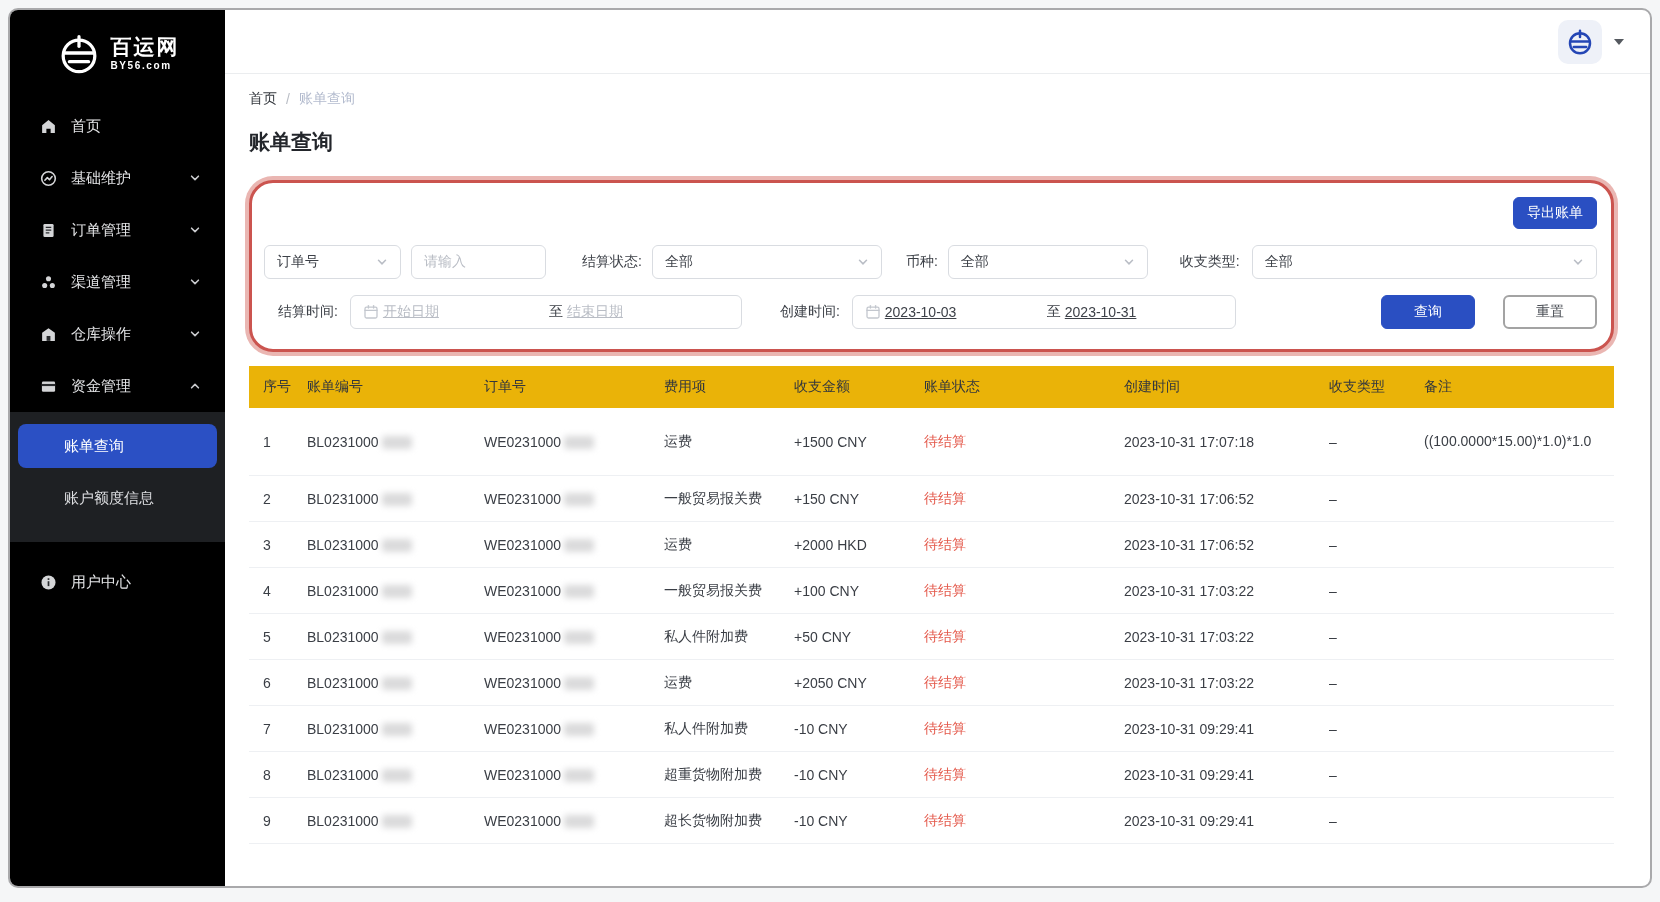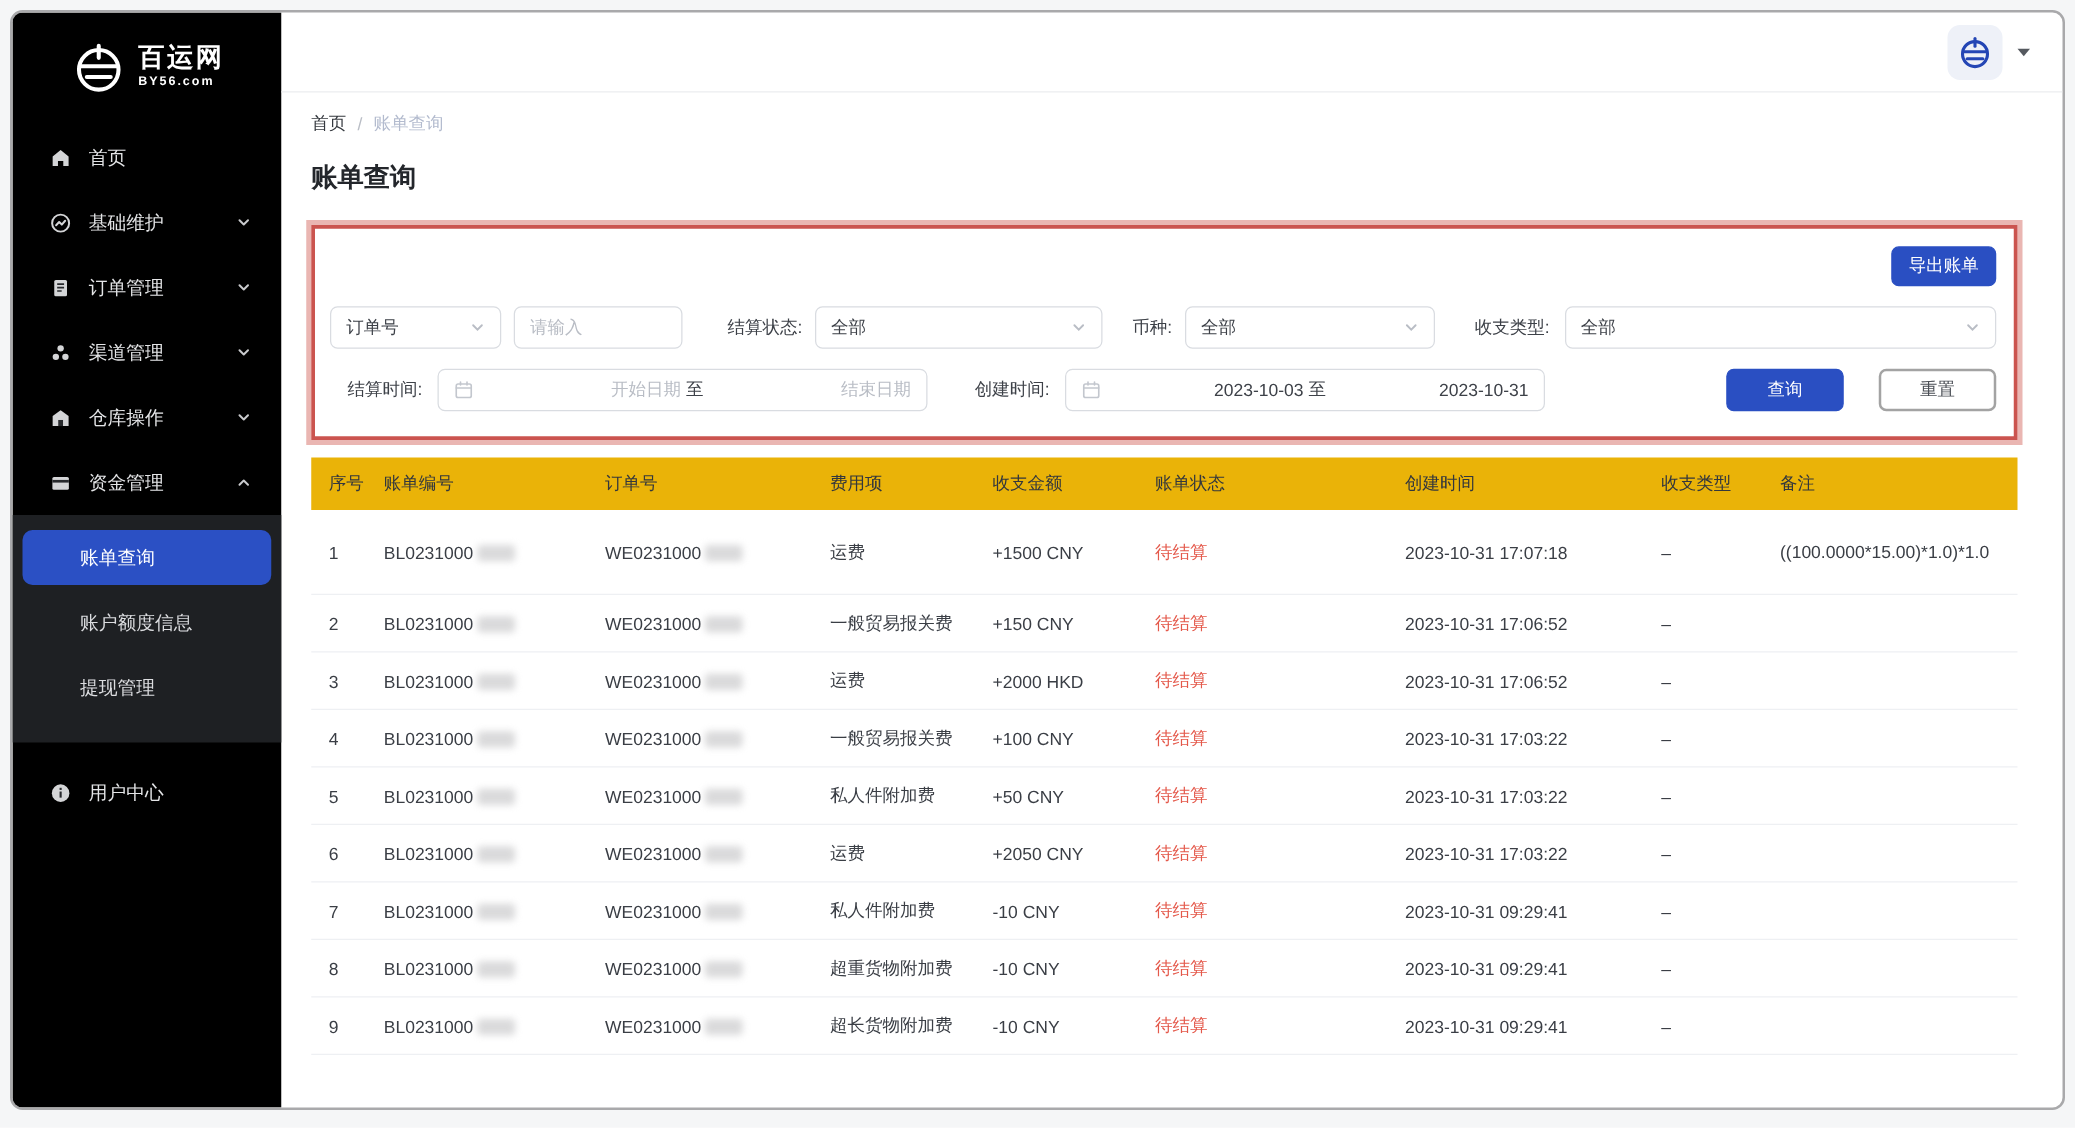--- a/index.html
+++ b/index.html
@@ -30,36 +30,36 @@
   .avatar svg { width:30px; height:30px; }
   .caret { width:0; height:0; border-left:5px solid transparent; border-right:5px solid transparent; border-top:6px solid #55595f; cursor:pointer; }
 
   .content { flex:1; padding:16px 36px 0 24px; overflow:hidden; }
   .breadcrumb { display:flex; align-items:center; gap:9px; font-size:14px; color:#34383e; }
   .breadcrumb .sep { color:#b9bdc5; }
   .breadcrumb .current { color:#b3bbce; }
   .page-title { margin-top:20px; font-size:21px; font-weight:bold; color:#23262b; }
 
   
-  .filter-panel { margin-top:24px; border:3px solid #cb544f; box-shadow:0 0 0 4px #eab6b2; border-radius:0; padding:14px 14px 20px 12px; background:#fff; }
+  .filter-panel { margin-top:24px; border:3px solid #cb544f; box-shadow:0 0 0 4px #eab6b2; border-radius:24px; padding:14px 14px 20px 12px; background:#fff; }
   .export-row { display:flex; justify-content:flex-end; }
   .btn { display:inline-flex; align-items:center; justify-content:center; border-radius:6px; font-size:14px; cursor:pointer; }
   .btn-primary { background:#2a4fc2; color:#fff; border:1px solid #2a4fc2; }
   .btn-ghost { background:#fff; color:#4a4e55; border:2px solid #a3a3a3; }
   .btn-export { height:32px; padding:0 13px; }
   .f-row { display:flex; align-items:center; margin-top:16px; }
   .f-label { font-size:14px; color:#3d4148; white-space:nowrap; }
   .ctl { height:34px; border:1px solid #d9dce1; border-radius:6px; background:#fff; display:flex; align-items:center; font-size:14px; color:#3d4148; }
   .select { justify-content:space-between; padding:0 12px; cursor:pointer; }
   .select .sel-chev { width:12px; height:12px; display:inline-flex; margin-left:8px; }
   .text-input { padding:16px 12px; }
   .text-input .ph { color:#b9bdc5; }
   .date-range { padding:0 12px; cursor:pointer; }
   .date-range .cal { width:16px; height:16px; display:inline-flex; margin-right:4px; }
-  .date-range .seg { flex:1; text-align:right; }
+  .date-range .seg { flex:1; text-align:left;text-decoration:underline; }
   .date-range .ph { color:#b9bdc5; }
   .date-range .mid { color:#3d4148; padding:0 4px; }
 
   
   .table { margin-top:14px; }
   .t-grid { display:grid; grid-template-columns:58px 177px 180px 130px 130px 200px 205px 95px minmax(0,1fr); align-items:center; }
   .t-head { background:#eab308; height:42px; font-size:14px; font-weight:500; color:#33373d; }
   .t-head > div { padding-right:10px; }
   .t-head > div:first-child { padding-left:14px; }
   .t-row { border-bottom:1px solid #eef0f3; min-height:46px; font-size:14px; color:#3a3e45; }
@@ -169,21 +169,20 @@
           <span>资金管理</span>
           <span class="chev up">
             <svg viewBox="0 0 12 12" fill="none" stroke="#c9cacd" stroke-width="1.6" stroke-linecap="round" stroke-linejoin="round">
               <polyline points="2.6,4.2 6,7.6 9.4,4.2"></polyline>
             </svg>
           </span>
         </div>
         <div class="submenu">
           <div class="sub-item active">账单查询</div>
           <div class="sub-item">账户额度信息</div>
-          <div class="sub-item">提现管理</div>
         </div>
         <div class="side-item bottom-gap">
           <span class="ic">
             <svg viewBox="0 0 16 16">
               <circle cx="8" cy="8" r="6.6" fill="#d4d5d7"></circle>
               <rect x="7.2" y="6.8" width="1.6" height="4.6" fill="#27292c"></rect>
               <rect x="7.2" y="4" width="1.6" height="1.6" fill="#27292c"></rect>
             </svg>
           </span>
           <span>用户中心</span>

